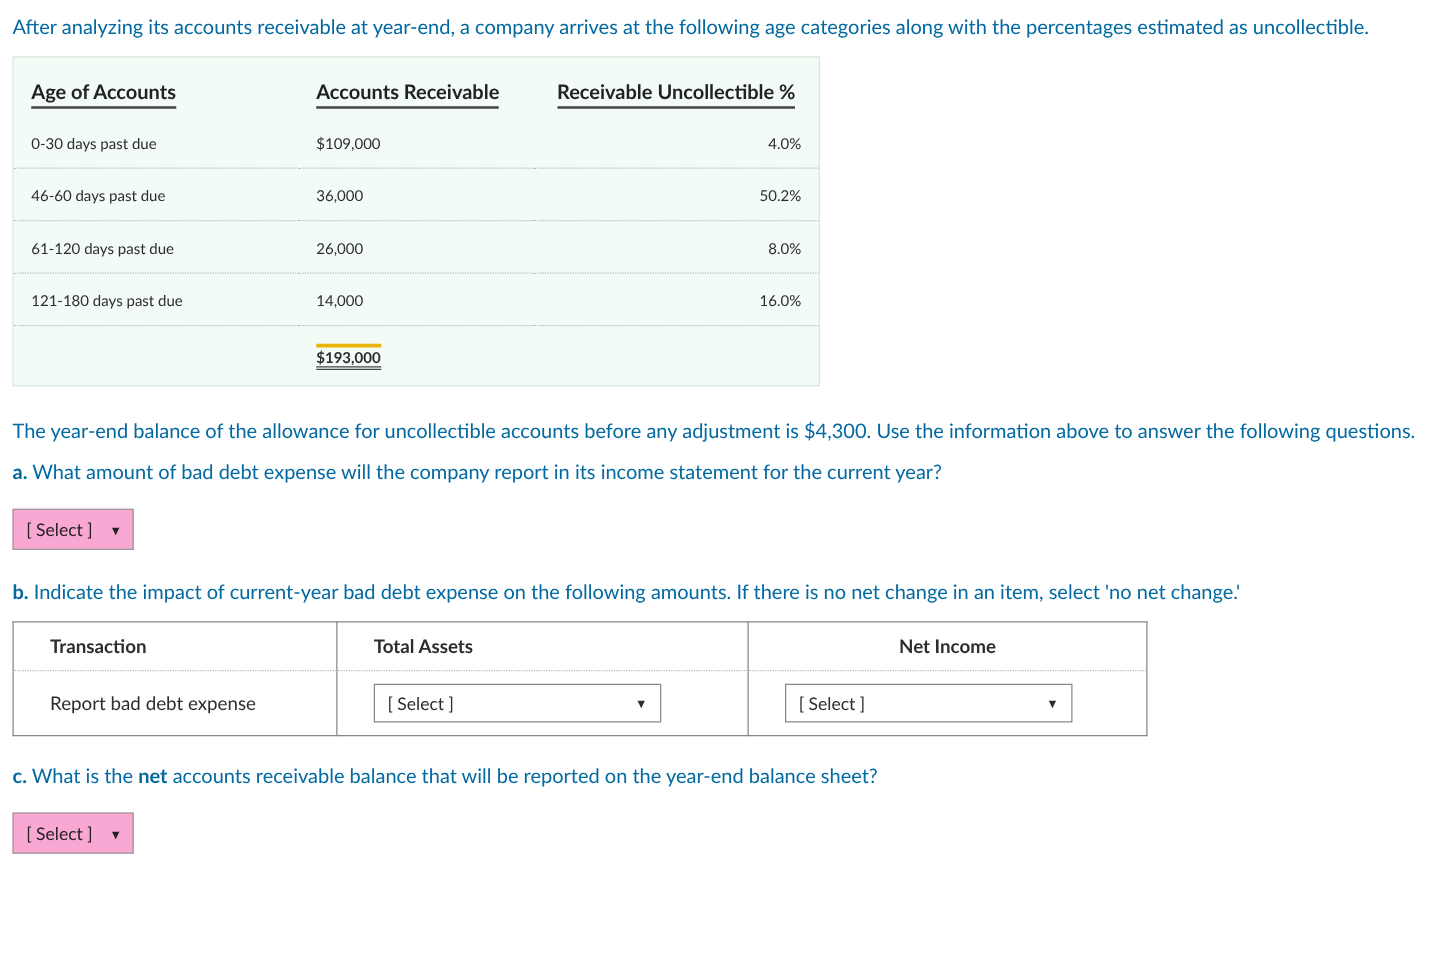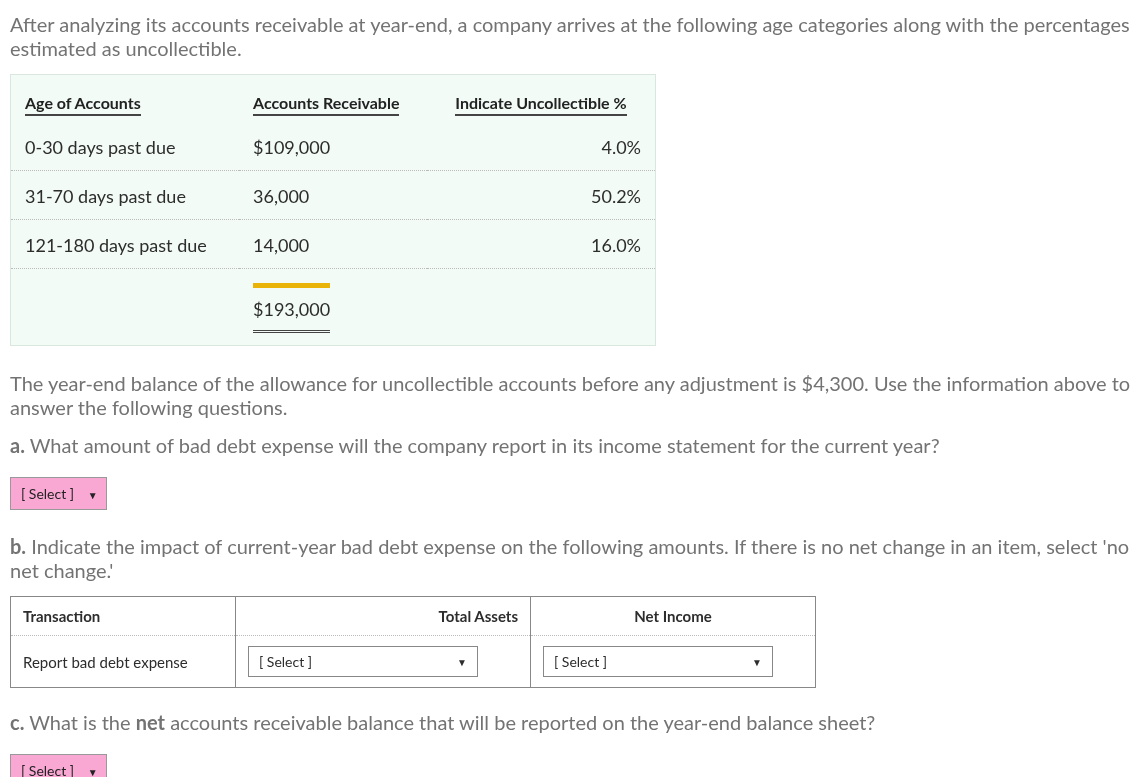--- a/index.html
+++ b/index.html
@@ -4,37 +4,37 @@
 <style>
   body {
     margin: 0;
     padding: 8px 10px;
     font-family: "Lato", "Helvetica Neue", Arial, sans-serif;
     font-size: 15px;
     color: #2d2d2d;
     background: #fff;
   }
   .intro, .para {
-    font-size: 20px;
-    color: #737373;
+    font-size: 16px;
+    color: #0369a1;
     margin: 4px 0 14px 0;
   }
   .age-table-wrap {
     background: #f2fbf5;
     border: 1px solid #d9e7de;
     display: inline-block;
     padding: 0;
     margin-bottom: 18px;
   }
   .age-table {
     border-collapse: collapse;
   }
   .age-table th, .age-table td {
     padding: 14px 14px 12px 14px;
-    font-size: 18px;
+    font-size: 12px;
     text-align: left;
     vertical-align: bottom;
   }
   .age-table thead th {
     font-weight: 700;
     font-size: 16px;
     color: #222;
     border-bottom: 2px solid #444;
     padding-top: 18px;
     padding-bottom: 6px;
@@ -53,23 +53,24 @@
   .age-table tbody tr:last-child td {
     border-bottom: none;
   }
   .age-table td.num { text-align: left; padding-right: 40px;}
   .age-table td.pct { text-align: right; }
   .total-row td.num {
     font-weight: 400;
   }
   .total-underline {
     display: inline-block;
-    border-top: 5px solid #eab308;
+    border-top: 3px solid #eab308;
     border-bottom: 3px double #444;
-    padding: 10px 0;
+    padding: 0 0;
+    font-weight: bold;
   }
   .q-label { font-weight: 700; }
   .select-box {
     display: inline-block;
     border: 1px solid #999;
     background: #f9a8d4;
     padding: 7px 8px 7px 10px;
     font-size: 14px;
     color: #222;
     margin: 6px 0 20px 0;
@@ -82,31 +83,31 @@
     font-size: 10px;
     vertical-align: middle;
   }
   .impact-table {
     border-collapse: collapse;
     border: 1px solid #888;
     margin: 6px 0 22px 0;
   }
   .impact-table th, .impact-table td {
     border: 1px solid #888;
-    padding: 10px 12px;
+    padding: 10px 29px;
     font-size: 15px;
     text-align: left;
     vertical-align: middle;
   }
   .impact-table th {
     font-weight: 700;
     background: #fff;
   }
   .impact-table th.col-trans { width: 200px; border-bottom: 1px dotted #bbb;}
-  .impact-table th.col-assets { width: 270px; text-align: right; border-bottom: 1px dotted #bbb;}
+  .impact-table th.col-assets { width: 270px; text-align: left; border-bottom: 1px dotted #bbb;}
   .impact-table th.col-income { width: 260px; text-align: center; border-bottom: 1px dotted #bbb;}
   .impact-table td { border-top: 1px dotted #bbb; }
   .inner-select {
     display: inline-flex;
     align-items: center;
     justify-content: space-between;
     border: 1px solid #888;
     background: #fff;
     padding: 6px 10px;
     font-size: 14px;
@@ -121,33 +122,38 @@
 
 
 <div class="intro">After analyzing its accounts receivable at year-end, a company arrives at the following age categories along with the percentages estimated as uncollectible.</div>
 
 <div class="age-table-wrap">
   <table class="age-table">
     <thead>
       <tr>
         <th class="col-age"><span class="hdr-span">Age of Accounts</span></th>
         <th class="col-ar"><span class="hdr-span">Accounts Receivable</span></th>
-        <th class="col-pct"><span class="hdr-span">Indicate Uncollectible %</span></th>
+        <th class="col-pct"><span class="hdr-span">Receivable Uncollectible %</span></th>
       </tr>
     </thead>
     <tbody>
       <tr>
         <td>0-30 days past due</td>
         <td class="num">$109,000</td>
         <td class="pct">4.0%</td>
       </tr>
       <tr>
-        <td>31-70 days past due</td>
+        <td>46-60 days past due</td>
         <td class="num">36,000</td>
         <td class="pct">50.2%</td>
+      </tr>
+      <tr>
+        <td>61-120 days past due</td>
+        <td class="num">26,000</td>
+        <td class="pct">8.0%</td>
       </tr>
       <tr>
         <td>121-180 days past due</td>
         <td class="num">14,000</td>
         <td class="pct">16.0%</td>
       </tr>
       <tr class="total-row">
         <td></td>
         <td class="num"><span class="total-underline">$193,000</span></td>
         <td></td>

